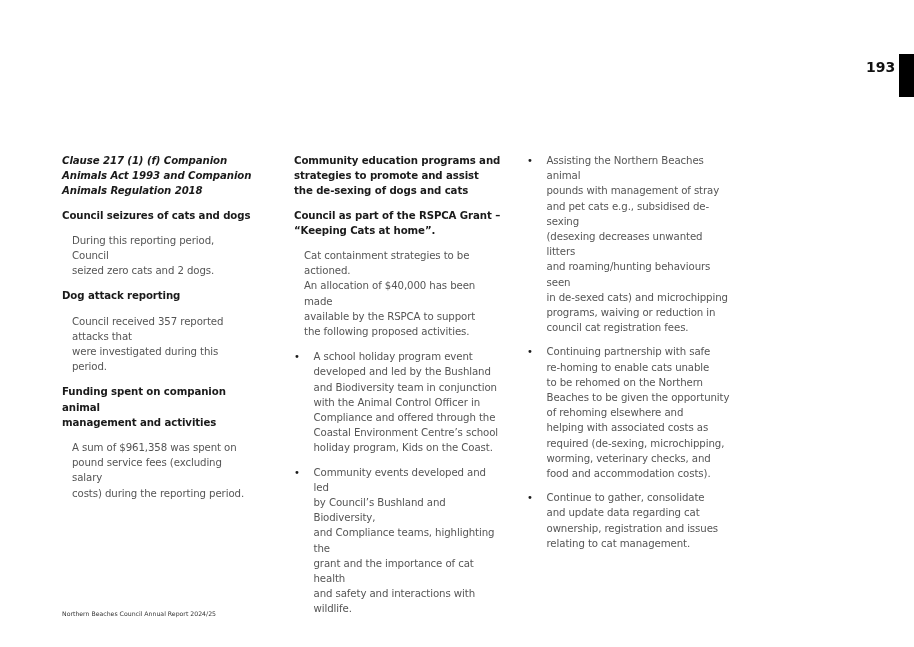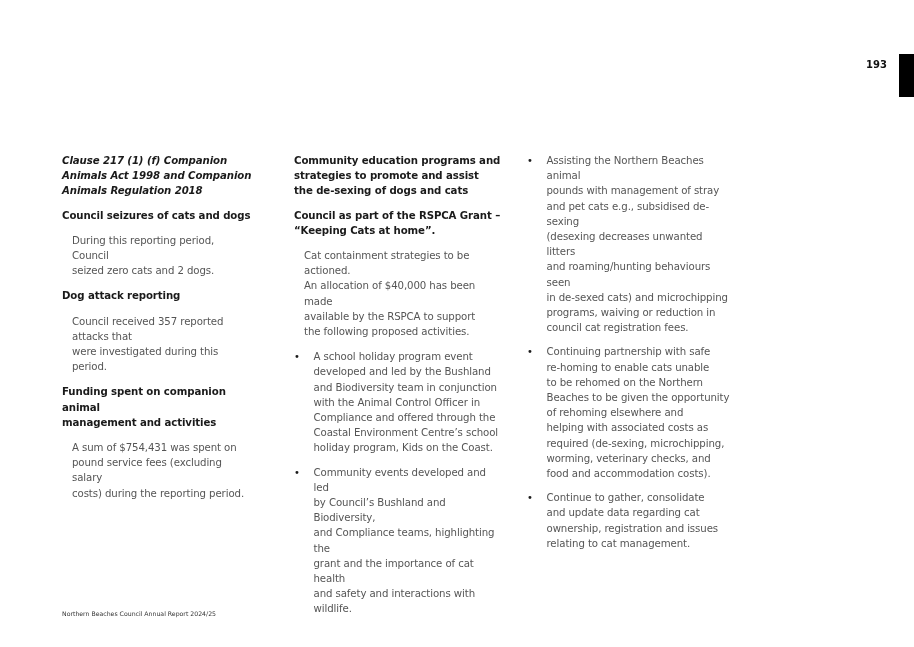--- a/index.html
+++ b/index.html
@@ -4,21 +4,21 @@
   <style>
     html, body { margin: 0; padding: 0; }
     body {
       width: 914px; height: 647px; position: relative; overflow: hidden;
       background: #ffffff;
       font-family: "DejaVu Sans", sans-serif;
       color: #555555;
     }
     .page-number {
       position: absolute; top: 59px; left: 866px;
-      font-size: 10px; font-weight: bold; color: #111111;
+      font-size: 14px; font-weight: bold; color: #111111;
     }
     .page-tab {
       position: absolute; top: 54px; left: 899px; width: 15px; height: 43px;
       background: #000000;
     }
     .col {
       position: absolute; top: 153px; width: 205px;
       font-size: 10.2px; line-height: 15.2px;
       letter-spacing: -0.1px;
     }
@@ -41,37 +41,37 @@
   </style>
 </head>
 <body>
 
 <div class="page-number">193</div>
 <div class="page-tab"></div>
 
 <div class="col col1">
   <div class="block">
     <p class="h italic">Clause 217 (1) (f) Companion
-Animals Act 1998 and Companion
+Animals Act 1993 and Companion
 Animals Regulation 2018</p>
   </div>
   <div class="block">
     <p class="h">Council seizures of cats and dogs</p>
     <p>During this reporting period, Council
 seized zero cats and 2 dogs.</p>
   </div>
   <div class="block">
     <p class="h">Dog attack reporting</p>
     <p>Council received 357 reported attacks that
 were investigated during this period.</p>
   </div>
   <div class="block">
     <p class="h">Funding spent on companion animal
 management and activities</p>
-    <p>A sum of $754,431 was spent on
+    <p>A sum of $961,358 was spent on
 pound service fees (excluding salary
 costs) during the reporting period.</p>
   </div>
 </div>
 
 <div class="col col2">
   <div class="block">
     <p class="h">Community education programs and
 strategies to promote and assist
 the de-sexing of dogs and cats</p>

